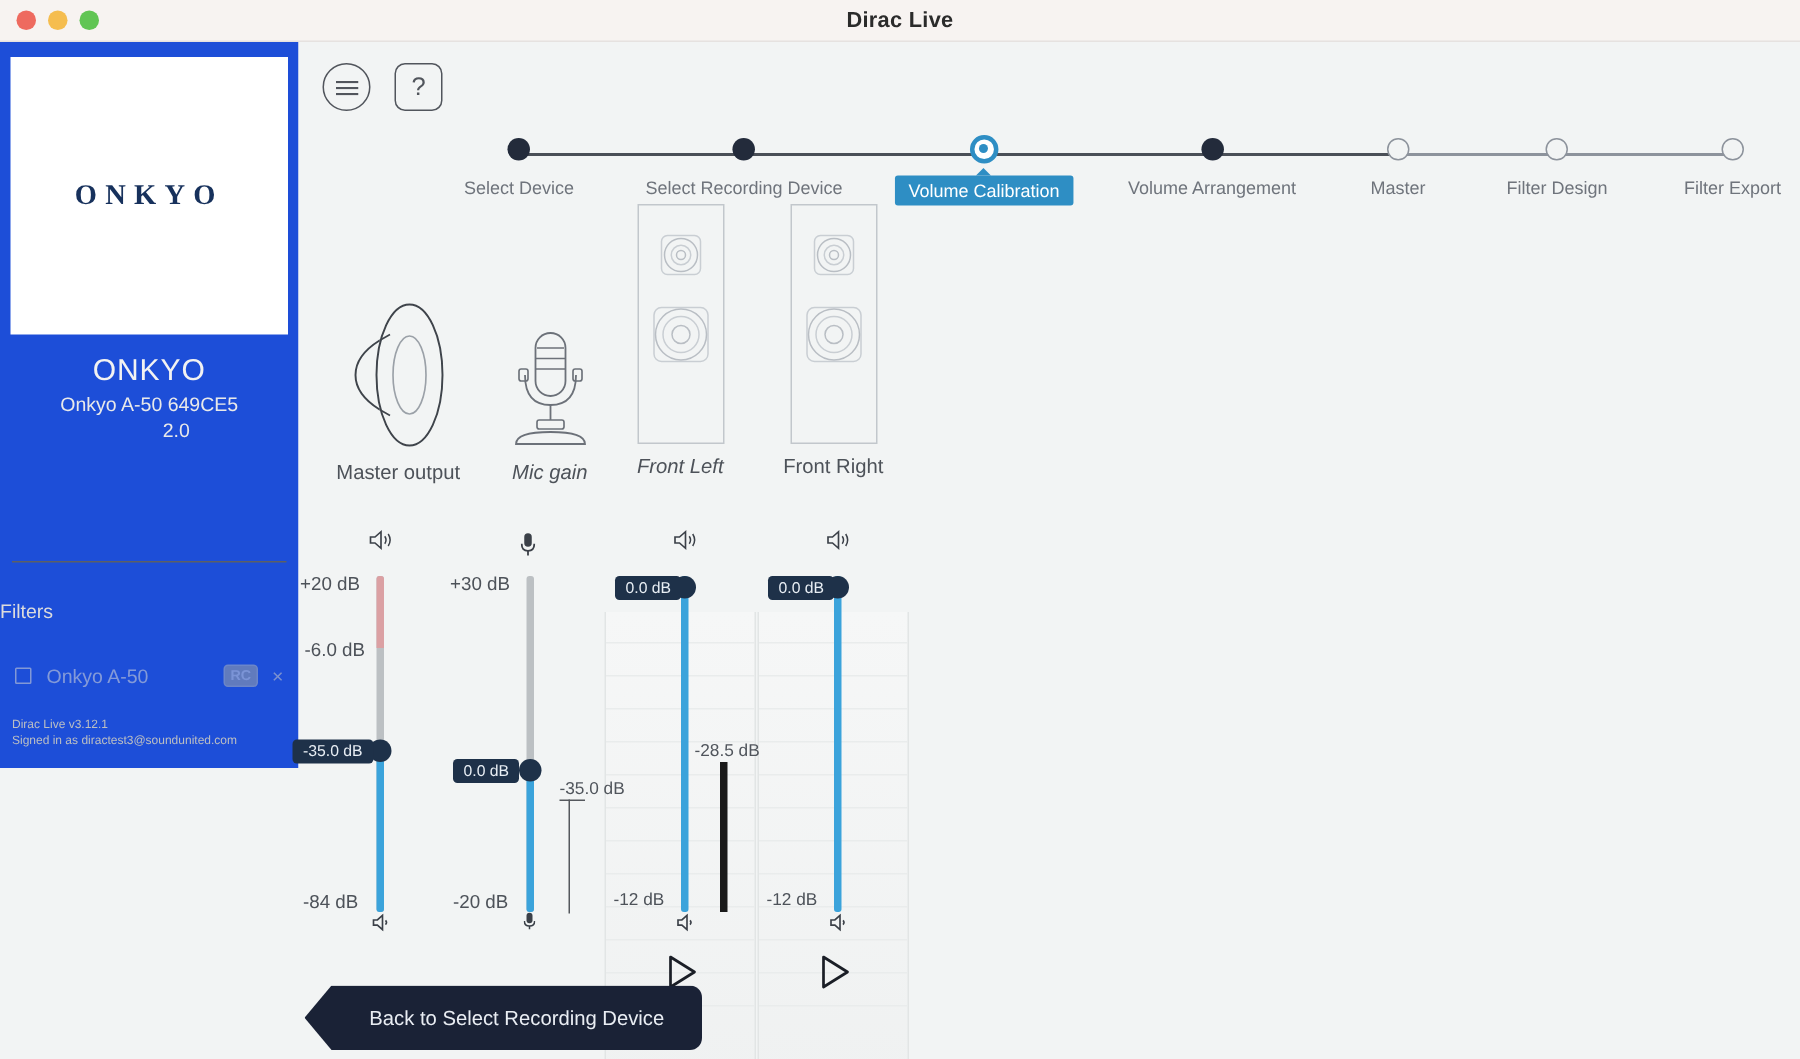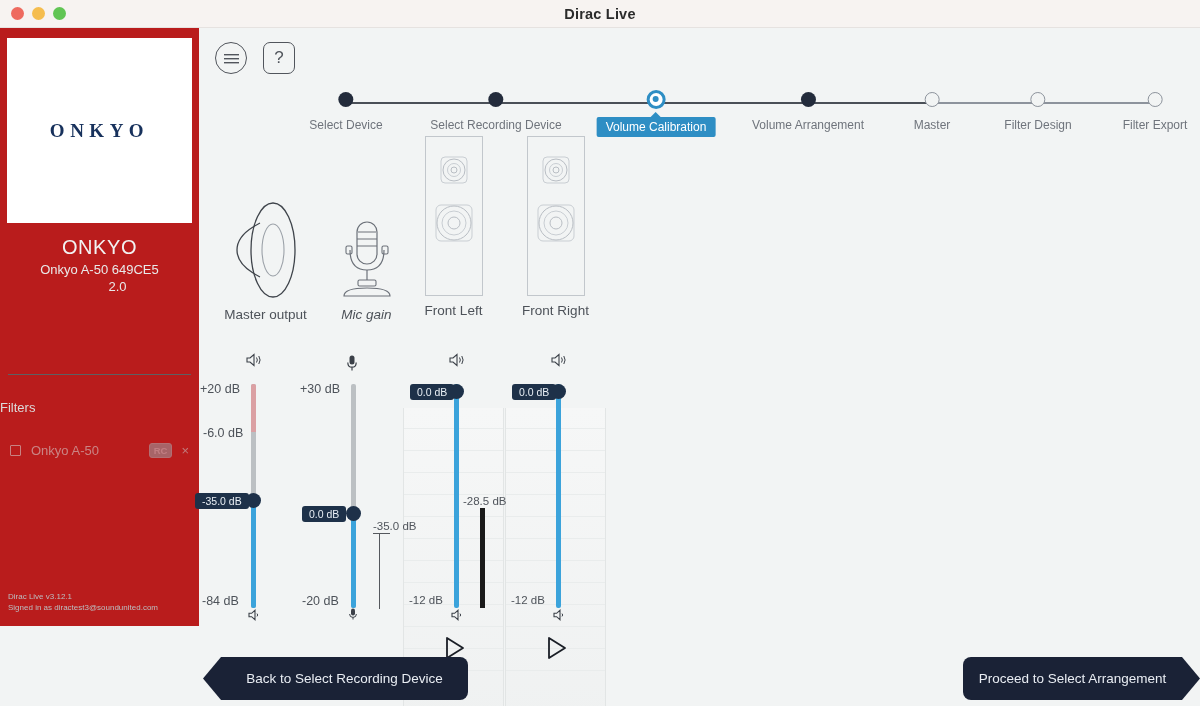--- a/index.html
+++ b/index.html
@@ -21,22 +21,22 @@
   .dot.red { background: #ee6a5f; }
   .dot.yellow { background: #f5bd4f; }
   .dot.green { background: #61c554; }
   .win-title {
     position: absolute; left: 0; right: 0; text-align: center;
     font-size: 14.5px; font-weight: bold; color: #2b2b2b; letter-spacing: .2px;
   }
 
   
   .sidebar {
-    position: absolute; top: 28px; left: 0; width: 199px; height: 598px;
-    background: #b91c1c;
+    position: absolute; top: 28px; left: 0; width: 199px; height: 484px;
+    background: #1d4ed8;
   }
   .logo-box {
     position: absolute; top: 10px; left: 7px; width: 185px; height: 185px;
     background: #ffffff; display: flex; align-items: center; justify-content: center;
   }
   .logo-text {
     font-size: 19px; font-weight: bold; letter-spacing: 5.5px;
     color: #17315c; font-family: "Liberation Serif", serif;
   }
   .brand {
@@ -324,21 +324,21 @@
         <path d="M14 32 Q14 52 31 52 Q48 52 48 32" fill="none" stroke="#6c7179" stroke-width="1.2"></path>
         <rect x="10" y="28" width="6" height="8" rx="1.5" fill="none" stroke="#6c7179" stroke-width="1.1"></rect>
         <rect x="46" y="28" width="6" height="8" rx="1.5" fill="none" stroke="#6c7179" stroke-width="1.1"></rect>
         <line x1="31" y1="52" x2="31" y2="62" stroke="#6c7179" stroke-width="1.2"></line>
         <rect x="22" y="62" width="18" height="6" rx="1.5" fill="none" stroke="#6c7179" stroke-width="1.1"></rect>
         <path d="M8 78 Q8 70 31 70 Q54 70 54 78 Z" fill="none" stroke="#6c7179" stroke-width="1.2"></path>
       </svg>
       <div class="dev-caption">Mic gain</div>
     </div>
 
-    <div class="dev" style="left:203px; top:108px; width:103px;">
+    <div class="dev" style="left:203px; top:108px; width:103px;font-style:italic;">
       <div class="cab">
         <svg width="34" height="34" viewBox="0 0 34 34">
           <rect x="4" y="4" width="26" height="26" rx="4" fill="none" stroke="#c9ced3" stroke-width="1"></rect>
           <circle cx="17" cy="17" r="11" fill="none" stroke="#b9bec4" stroke-width="1"></circle>
           <circle cx="17" cy="17" r="6.5" fill="none" stroke="#c9ced3" stroke-width="1"></circle>
           <circle cx="17" cy="17" r="3" fill="none" stroke="#b9bec4" stroke-width="1"></circle>
         </svg>
         <svg width="44" height="44" viewBox="0 0 44 44">
           <rect x="4" y="4" width="36" height="36" rx="5" fill="none" stroke="#c9ced3" stroke-width="1"></rect>
           <circle cx="22" cy="22" r="17" fill="none" stroke="#b9bec4" stroke-width="1"></circle>
@@ -463,16 +463,15 @@
         </svg>
       </div>
       <div class="play-btn" style="left:-14px; top:275px;">
         <svg width="22" height="24" viewBox="0 0 22 24">
           <path d="M3 2 L19 12 L3 22 Z" fill="none" stroke="#1a1e26" stroke-width="1.8" stroke-linejoin="round"></path>
         </svg>
       </div>
     </div>
 
     <div class="nav-btn nav-back">Back to Select Recording Device</div>
-    <div class="nav-btn nav-fwd">Proceed to Select Arrangement</div>
 
   </div>
 </div>
 
 </body></html>

